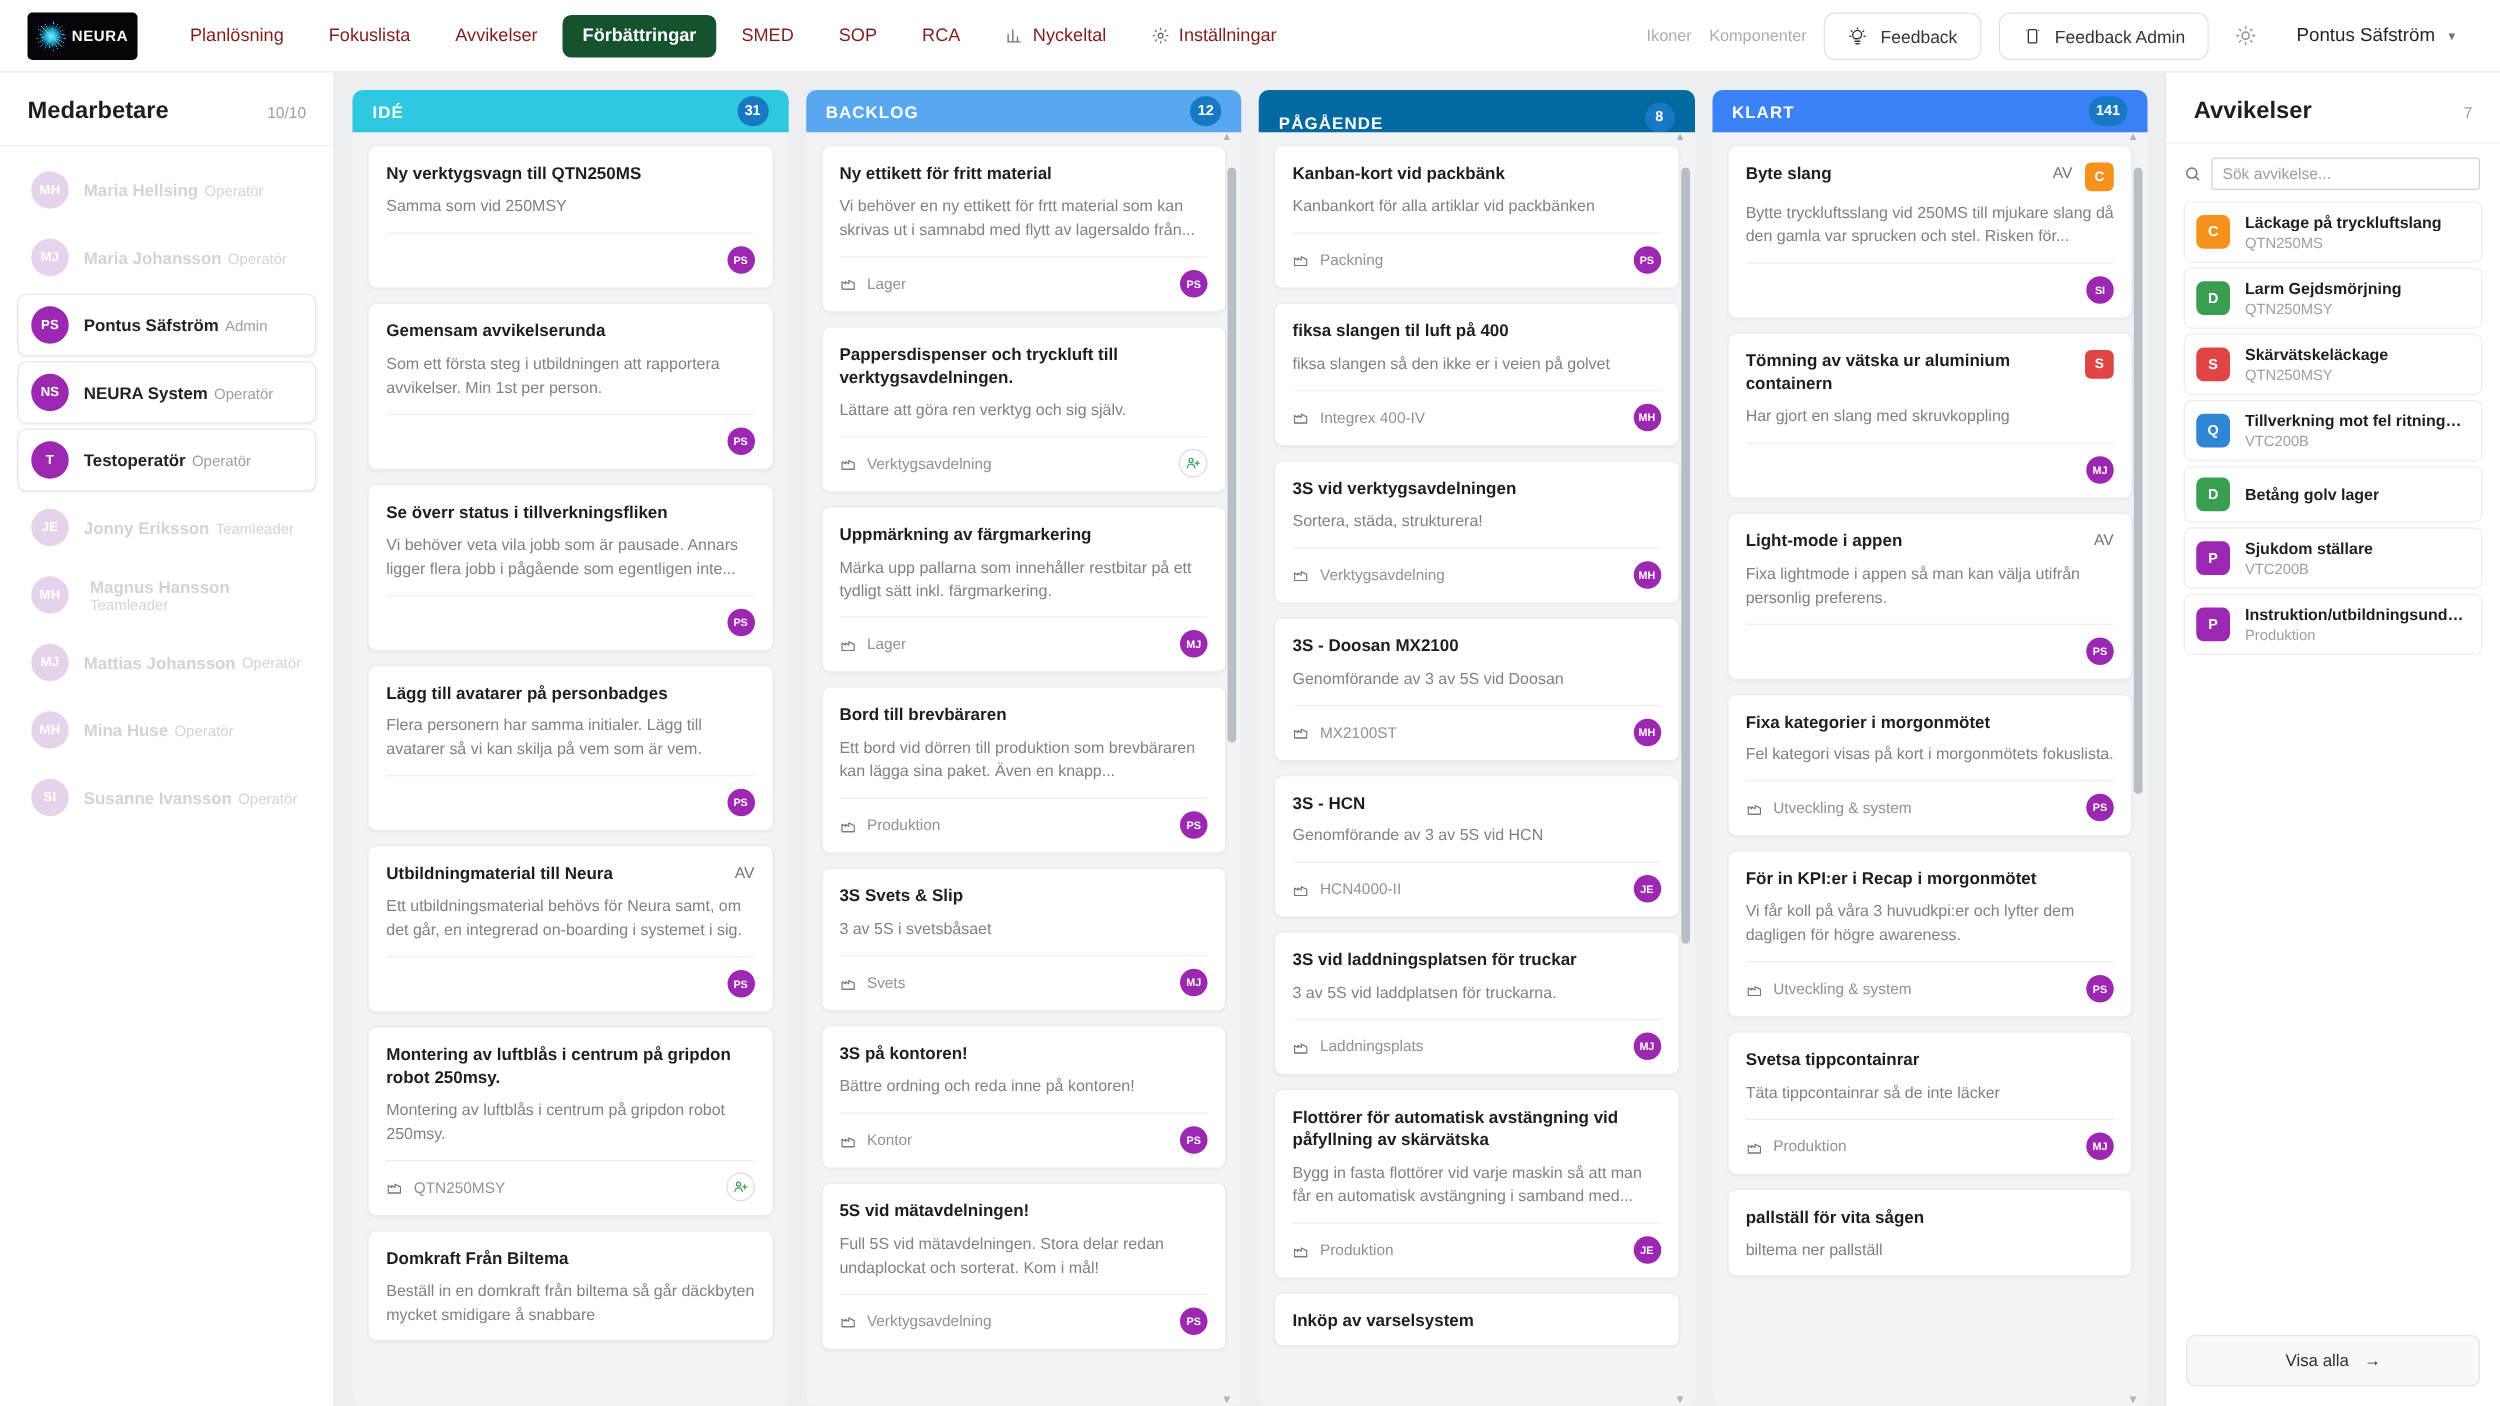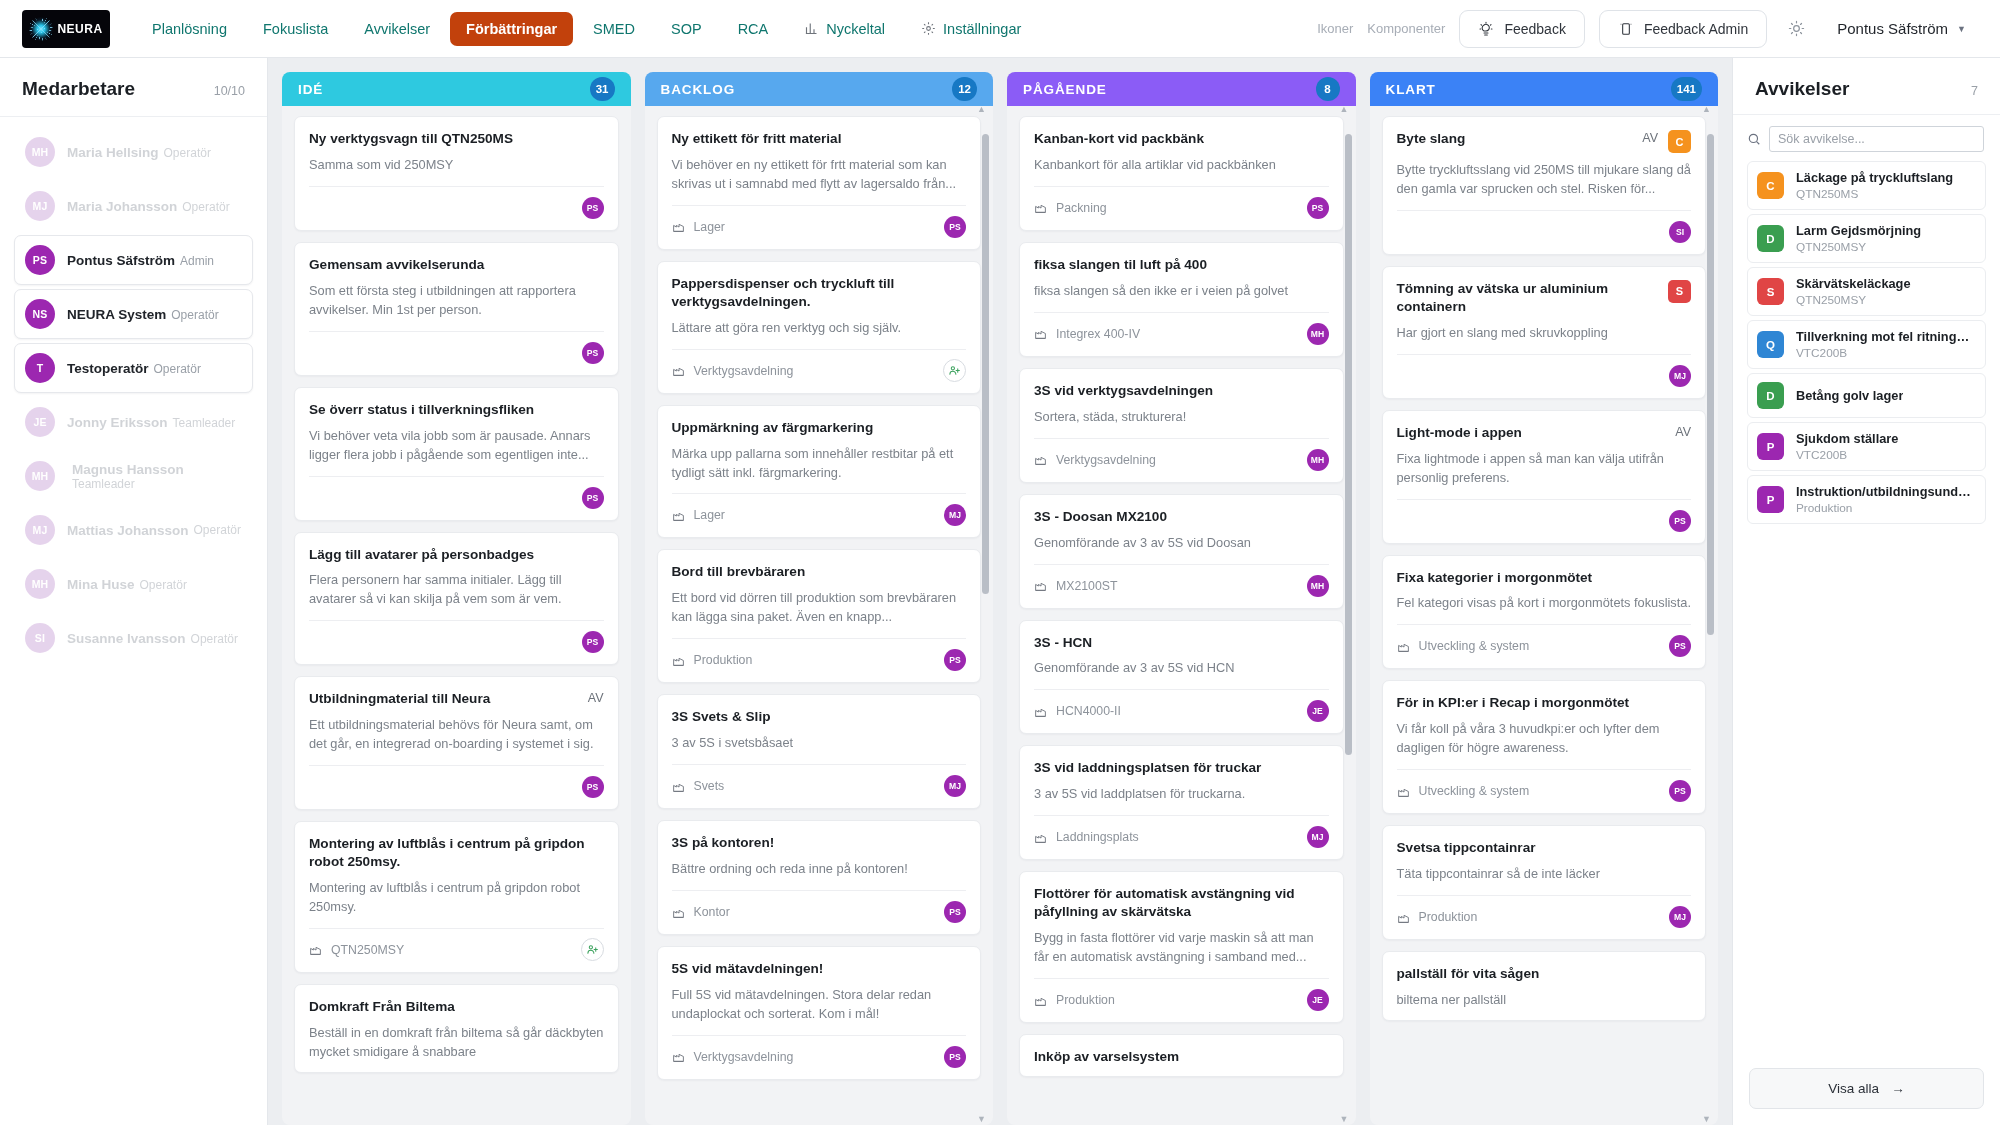--- a/index.html
+++ b/index.html
@@ -37,24 +37,24 @@
       rgba(140,225,255,.7) 171deg 172deg, transparent 173deg 188deg, rgba(140,225,255,.8) 189deg 190deg, transparent 191deg 206deg,
       rgba(140,225,255,.65) 207deg 208deg, transparent 209deg 224deg, rgba(140,225,255,.8) 225deg 226deg, transparent 227deg 242deg,
       rgba(140,225,255,.7) 243deg 244deg, transparent 245deg 260deg, rgba(140,225,255,.8) 261deg 262deg, transparent 263deg 278deg,
       rgba(140,225,255,.65) 279deg 280deg, transparent 281deg 296deg, rgba(140,225,255,.8) 297deg 298deg, transparent 299deg 314deg,
       rgba(140,225,255,.7) 315deg 316deg, transparent 317deg 332deg, rgba(140,225,255,.8) 333deg 334deg, transparent 335deg 360deg);
   }
   .logo .word{color:#fff;font-size:12px;font-weight:700;letter-spacing:.5px;}
 
   .nav-items{display:flex;align-items:center;gap:4px;}
   .nav-item{
-    padding:9px 16px;border-radius:7px;color:#0f766e;font-size:14.5px;cursor:pointer;white-space:nowrap;
+    padding:9px 16px;border-radius:7px;color:#7f1d1d;font-size:14.5px;cursor:pointer;white-space:nowrap;
     display:flex;align-items:center;gap:7px;
   }
-  .nav-item.active{background:#c2410c;color:#fff;font-weight:600;}
+  .nav-item.active{background:#14532d;color:#fff;font-weight:600;}
   .nav-ico{width:15px;height:15px;display:inline-block;opacity:.75;}
 
   .nav-right{margin-left:auto;display:flex;align-items:center;gap:14px;}
   .muted-link{color:#a7adb6;font-size:13px;cursor:pointer;}
   .ghost-btn{
     border:1px solid #dfe3e8;border-radius:9px;background:#fff;color:#30353c;
     padding:10px 18px;font-size:14px;display:flex;align-items:center;gap:10px;cursor:pointer;
   }
   .sun-btn{width:30px;height:30px;display:flex;align-items:center;justify-content:center;cursor:pointer;color:#8d949d;}
   .user-btn{display:flex;align-items:center;gap:9px;font-size:15px;color:#1f2329;padding:6px 12px;cursor:pointer;}
@@ -592,21 +592,21 @@
             </div>
           </div>
           <div class="scrollbar">
             <div class="thumb" style="top: 2%; height: 46%;"></div>
             <div class="sb-arrow" style="top: -10px;">▲</div>
             <div class="sb-arrow" style="bottom: -10px;">▼</div>
           </div>
         </div>
       </div>
       <div class="col">
-        <div class="col-head" style="background: #8b5cf6;">
+        <div class="col-head" style="background: #0369a1; align-items: flex-end;">
           <span class="col-title">PÅGÅENDE</span>
           <span class="col-badge">8</span>
         </div>
         <div class="col-body">
           <div class="col-scroll">
             <div class="card">
               <div class="card-top">
                 <div class="card-title">Kanban-kort vid packbänk</div>
               </div>
               <div class="card-desc">Kanbankort för alla artiklar vid packbänken</div>

